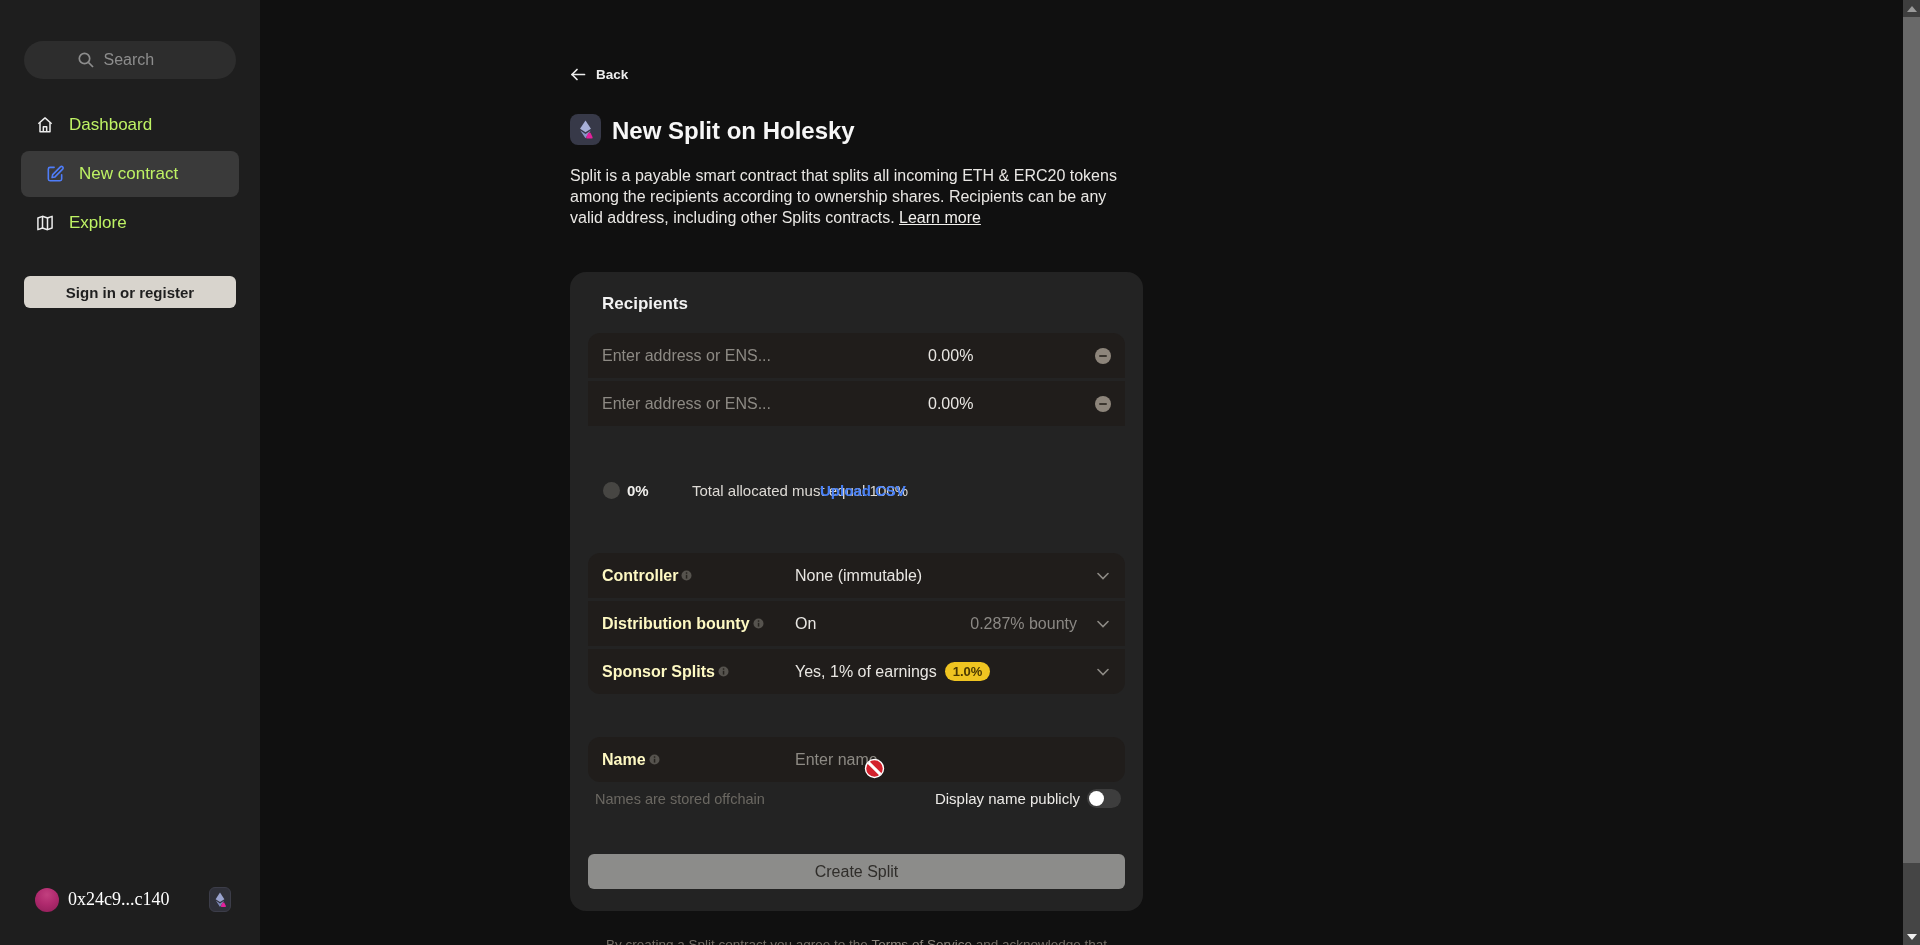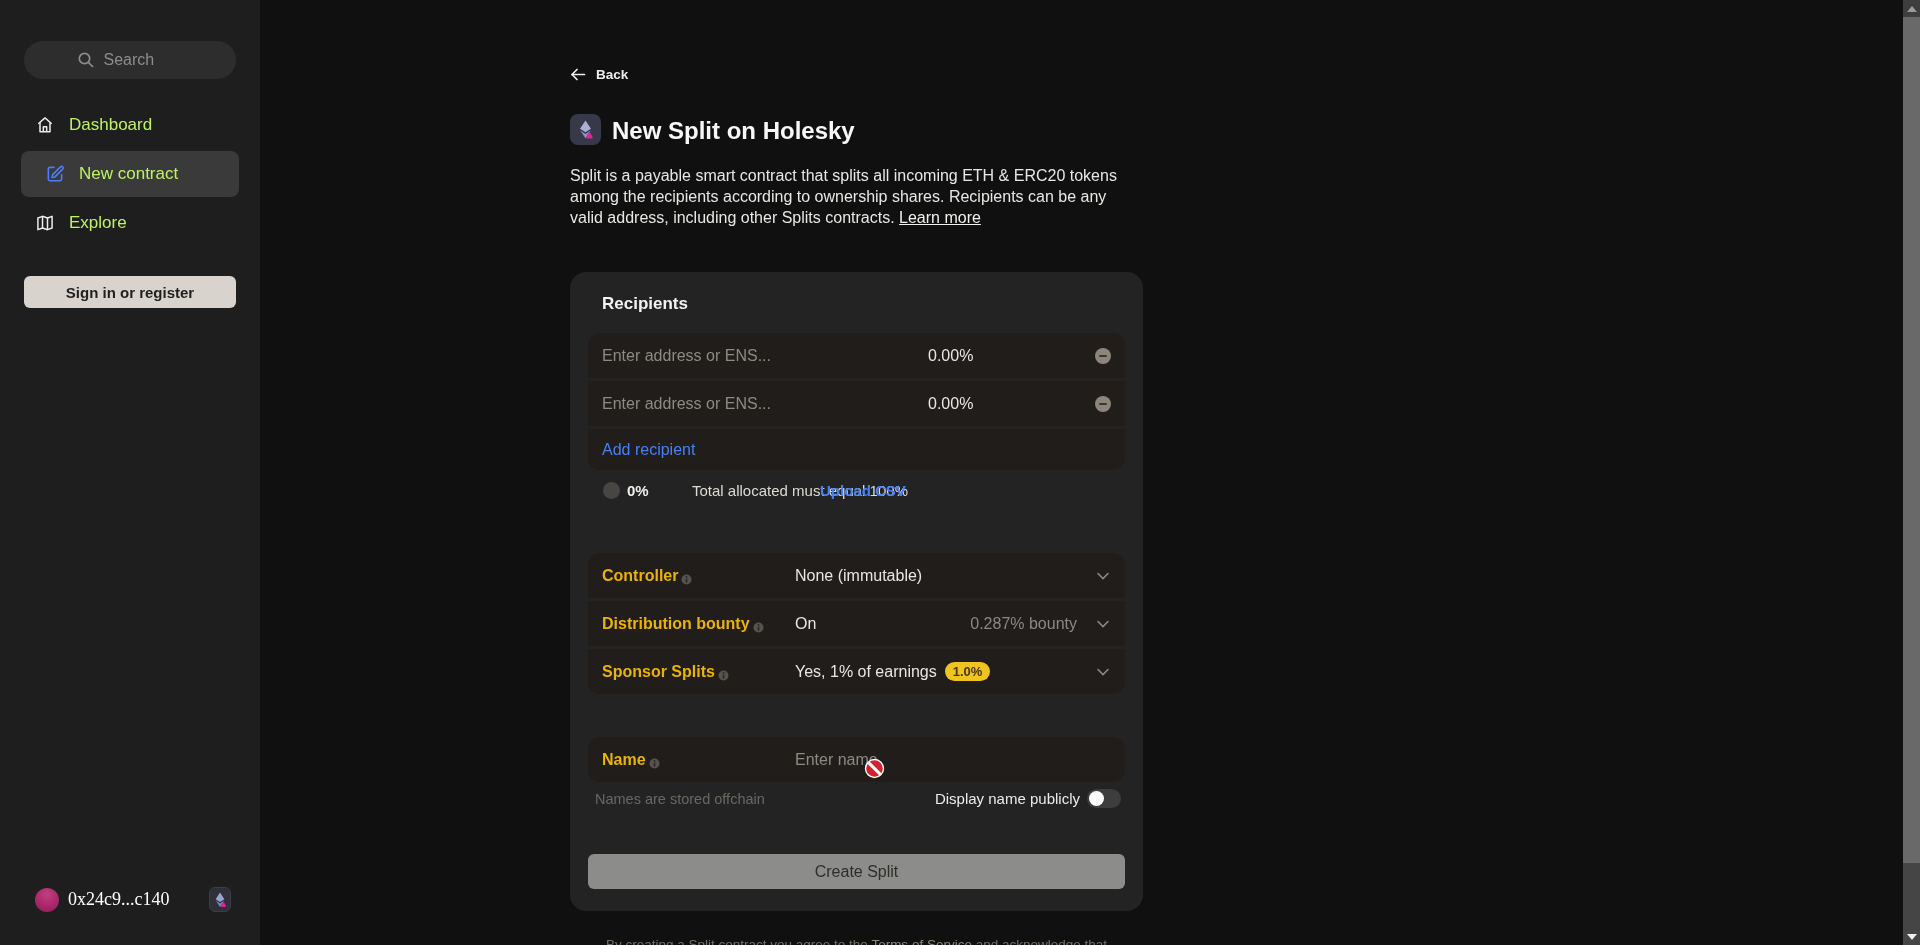--- a/index.html
+++ b/index.html
@@ -54,21 +54,21 @@
     background:#8d857b; border:0; display:flex; align-items:center; justify-content:center; cursor:pointer; }
   .minus-bar { width:8px; height:2px; background:#3b362f; border-radius:1px; }
   .add-link { color:#4880f6; font-size:16px; cursor:pointer; }
 
   .alloc-row { position:absolute; left:18px; top:208px; width:537px; height:22px; }
   .alloc-circle { position:absolute; left:15px; top:2px; width:17px; height:17px; border-radius:50%; background:#474643; }
   .alloc-pct { position:absolute; left:39px; top:2px; color:#f0efec; font-size:15px; font-weight:bold; }
   .alloc-msg { position:absolute; left:67px; top:2px; color:#dedbd6; font-size:15px;margin-left:37px; }
   .upload-csv { position:absolute; left:232px; top:2px; color:#4880f6; font-size:15px; font-weight:bold; cursor:pointer; }
 
-  .setting-label { color:#eab308; font-size:16px; font-weight:bold; display:flex; align-items:flex-end; gap:3px; }
+  .setting-label { color:#fef9c3; font-size:16px; font-weight:bold; display:flex; align-items:center; gap:3px; }
   .setting-value { position:absolute; left:207px; color:#e8e6e2; font-size:16px; display:flex; align-items:center; gap:8px; }
   .setting-detail { position:absolute; right:48px; color:#8b8884; font-size:16px; }
   .chevron { position:absolute; right:16px; top:50%; transform:translateY(-50%); }
   .badge { background:#efc421; color:#4a3800; font-size:13px; font-weight:bold;
     padding:2px 8px; border-radius:10px; }
 
   .name-input { position:absolute; left:207px; width:240px; background:transparent; border:0; outline:0;
     color:#e8e6e2; font-size:16px; font-family:"Liberation Sans", sans-serif; }
   .name-input::placeholder { color:#8d8a84; }
   .cursor-icon { position:absolute; left:294px; top:486px; pointer-events:none; }
@@ -196,23 +196,20 @@
     </div>
 
     <div class="panel-row" style="top:109px">
       <input class="addr-input" placeholder="Enter address or ENS..." style="">
       <span class="pct-value">0.00%</span>
       <button class="minus-btn">
         <span class="minus-bar"></span>
       </button>
     </div>
 
-    <div class="panel-row last" style="top:157px;height:41px">
-      <span class="add-link">Add recipient</span>
-    </div>
 
     <div class="alloc-row">
       <span class="alloc-circle"></span>
       <span class="alloc-pct">0%</span>
       <span class="alloc-msg">Total allocated must equal 100%</span>
       <span class="upload-csv">Upload CSV</span>
     </div>
 
     <div class="panel-row first" style="top:281px">
       <span class="setting-label">

